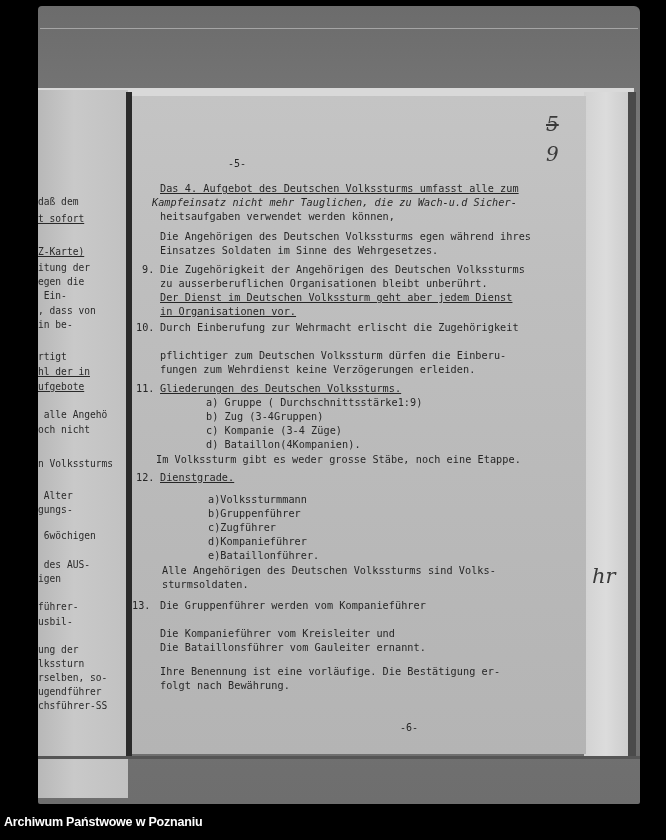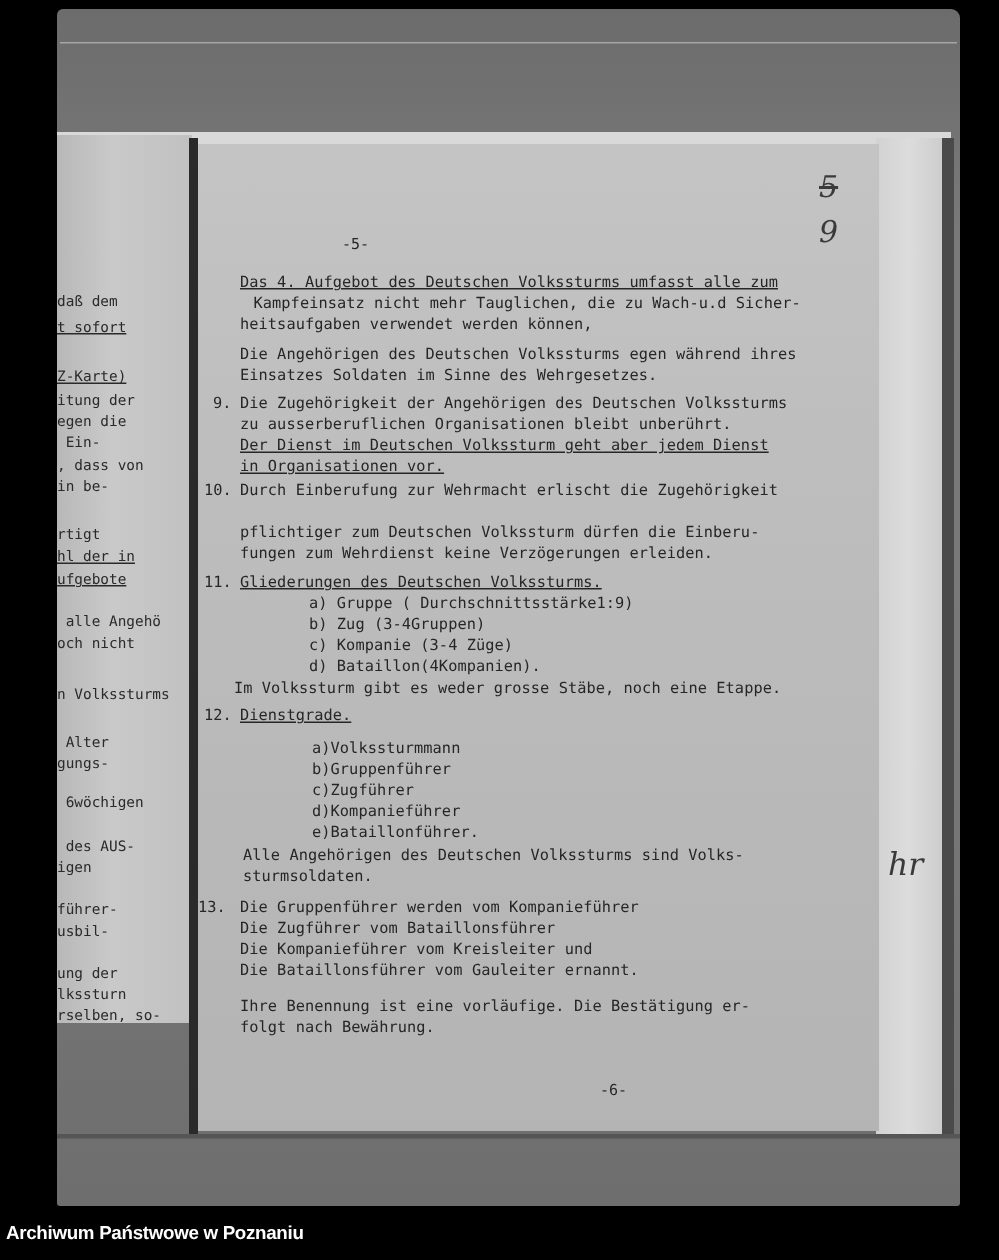--- a/index.html
+++ b/index.html
@@ -23,21 +23,21 @@
     }
     .board-line {
       position: absolute; left: 40px; top: 28px;
       width: 598px; height: 1px;
       background: #a5a5a5;
     }
     
     .left-page {
       position: absolute;
       left: 38px; top: 90px;
-      width: 90px; height: 592px;
+      width: 90px; height: 708px;
       background: linear-gradient(90deg, #b8b8b8 0%, #c9c9c9 40%, #c1c1c1 100%);
       overflow: hidden;
       text-align: right;
     }
     .left-page .lp-text {
       position: absolute; left: 0; top: 0;
       width: 90px;
       font-family: "DejaVu Sans Mono", monospace;
       font-size: 9.6px;
       color: #2a2a2a;
@@ -160,21 +160,21 @@
   <div class="divider-bar"></div>
   <div class="right-strip"></div>
   <div class="right-shadow"></div>
 
   <div class="main-page">
     <div class="doc">
 
       <span class="page-num" style="left:96px; top:62px;">-5-</span>
 
       <div class="ln" style="left:28px; top:86px;"><span class="u">Das 4. Aufgebot des Deutschen Volkssturms umfasst alle zum</span></div>
-      <div class="ln" style="left:37px; top:100px;">Kampfeinsatz nicht mehr Tauglichen, die zu Wach-u.d Sicher-</div>
+      <div class="ln" style="left:20px; top:100px;font-style:italic;">Kampfeinsatz nicht mehr Tauglichen, die zu Wach-u.d Sicher-</div>
       <div class="ln" style="left:28px; top:114px;">heitsaufgaben verwendet werden können,</div>
 
       <div class="ln" style="left:28px; top:134px;">Die Angehörigen des Deutschen Volkssturms egen während ihres</div>
       <div class="ln" style="left:28px; top:148px;">Einsatzes Soldaten im Sinne des Wehrgesetzes.</div>
 
       <div class="ln" style="left:10px; top:167px;">9.</div>
       <div class="ln" style="left:28px; top:167px;">Die Zugehörigkeit der Angehörigen des Deutschen Volkssturms</div>
       <div class="ln" style="left:28px; top:181px;">zu ausserberuflichen Organisationen bleibt unberührt.</div>
       <div class="ln" style="left:28px; top:195px;"><span class="u">Der Dienst im Deutschen Volkssturm geht aber jedem Dienst</span></div>
       <div class="ln" style="left:28px; top:209px;"><span class="u">in Organisationen vor.</span></div>
@@ -197,21 +197,20 @@
       <div class="ln" style="left:76px; top:397px;">a)Volkssturmmann</div>
       <div class="ln" style="left:76px; top:411px;">b)Gruppenführer</div>
       <div class="ln" style="left:76px; top:425px;">c)Zugführer</div>
       <div class="ln" style="left:76px; top:439px;">d)Kompanieführer</div>
       <div class="ln" style="left:76px; top:453px;">e)Bataillonführer.</div>
       <div class="ln" style="left:30px; top:468px;">Alle Angehörigen des Deutschen Volkssturms sind Volks-</div>
       <div class="ln" style="left:30px; top:482px;">sturmsoldaten.</div>
 
       <div class="ln" style="left:0; top:503px;">13.</div>
       <div class="ln" style="left:28px; top:503px;">Die Gruppenführer werden vom Kompanieführer</div>
-      <div class="ln" style="left:28px; top:517px;">Die Zugführer vom Bataillonsführer</div>
       <div class="ln" style="left:28px; top:531px;">Die Kompanieführer vom Kreisleiter und</div>
       <div class="ln" style="left:28px; top:545px;">Die Bataillonsführer vom Gauleiter ernannt.</div>
       <div class="ln" style="left:28px; top:569px;">Ihre Benennung ist eine vorläufige. Die Bestätigung er-</div>
       <div class="ln" style="left:28px; top:583px;">folgt nach Bewährung.</div>
 
       <span class="page-num" style="left:268px; top:626px;">-6-</span>
 
       <span class="hand strike" style="left:414px; top:16px; font-size:20px;">5</span>
       <span class="hand" style="left:414px; top:46px; font-size:20px;">9</span>
     </div>

